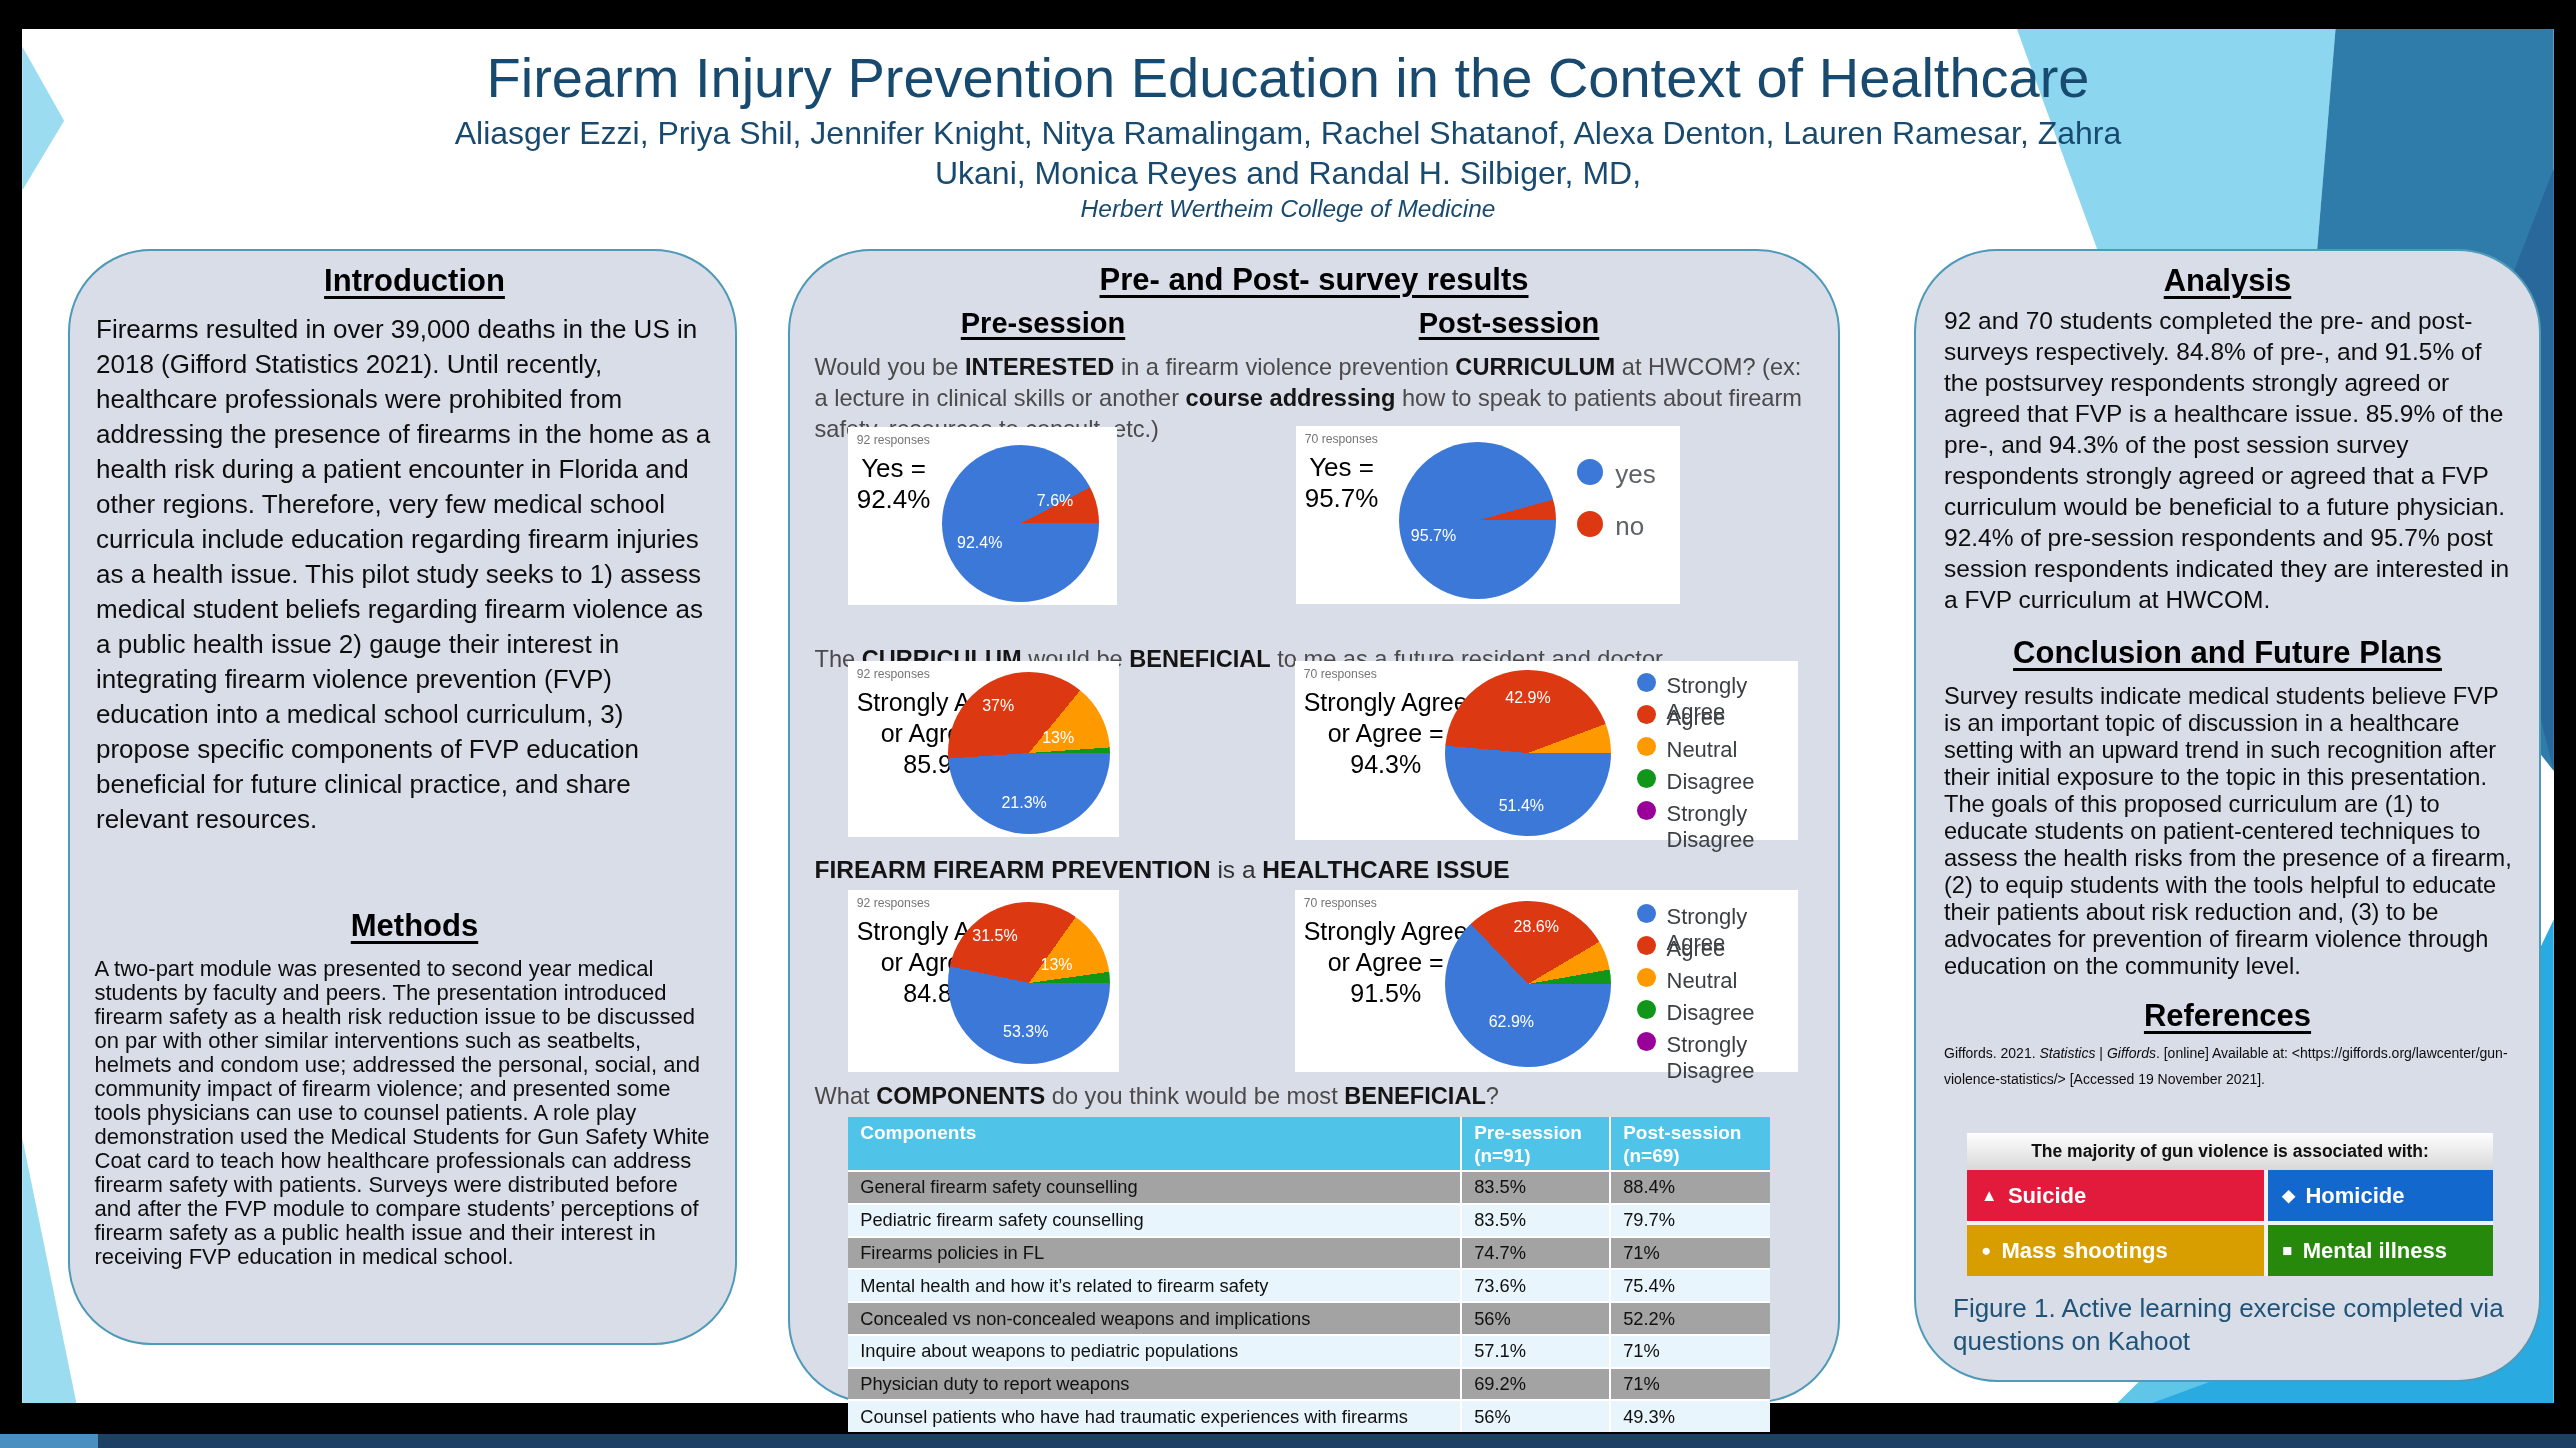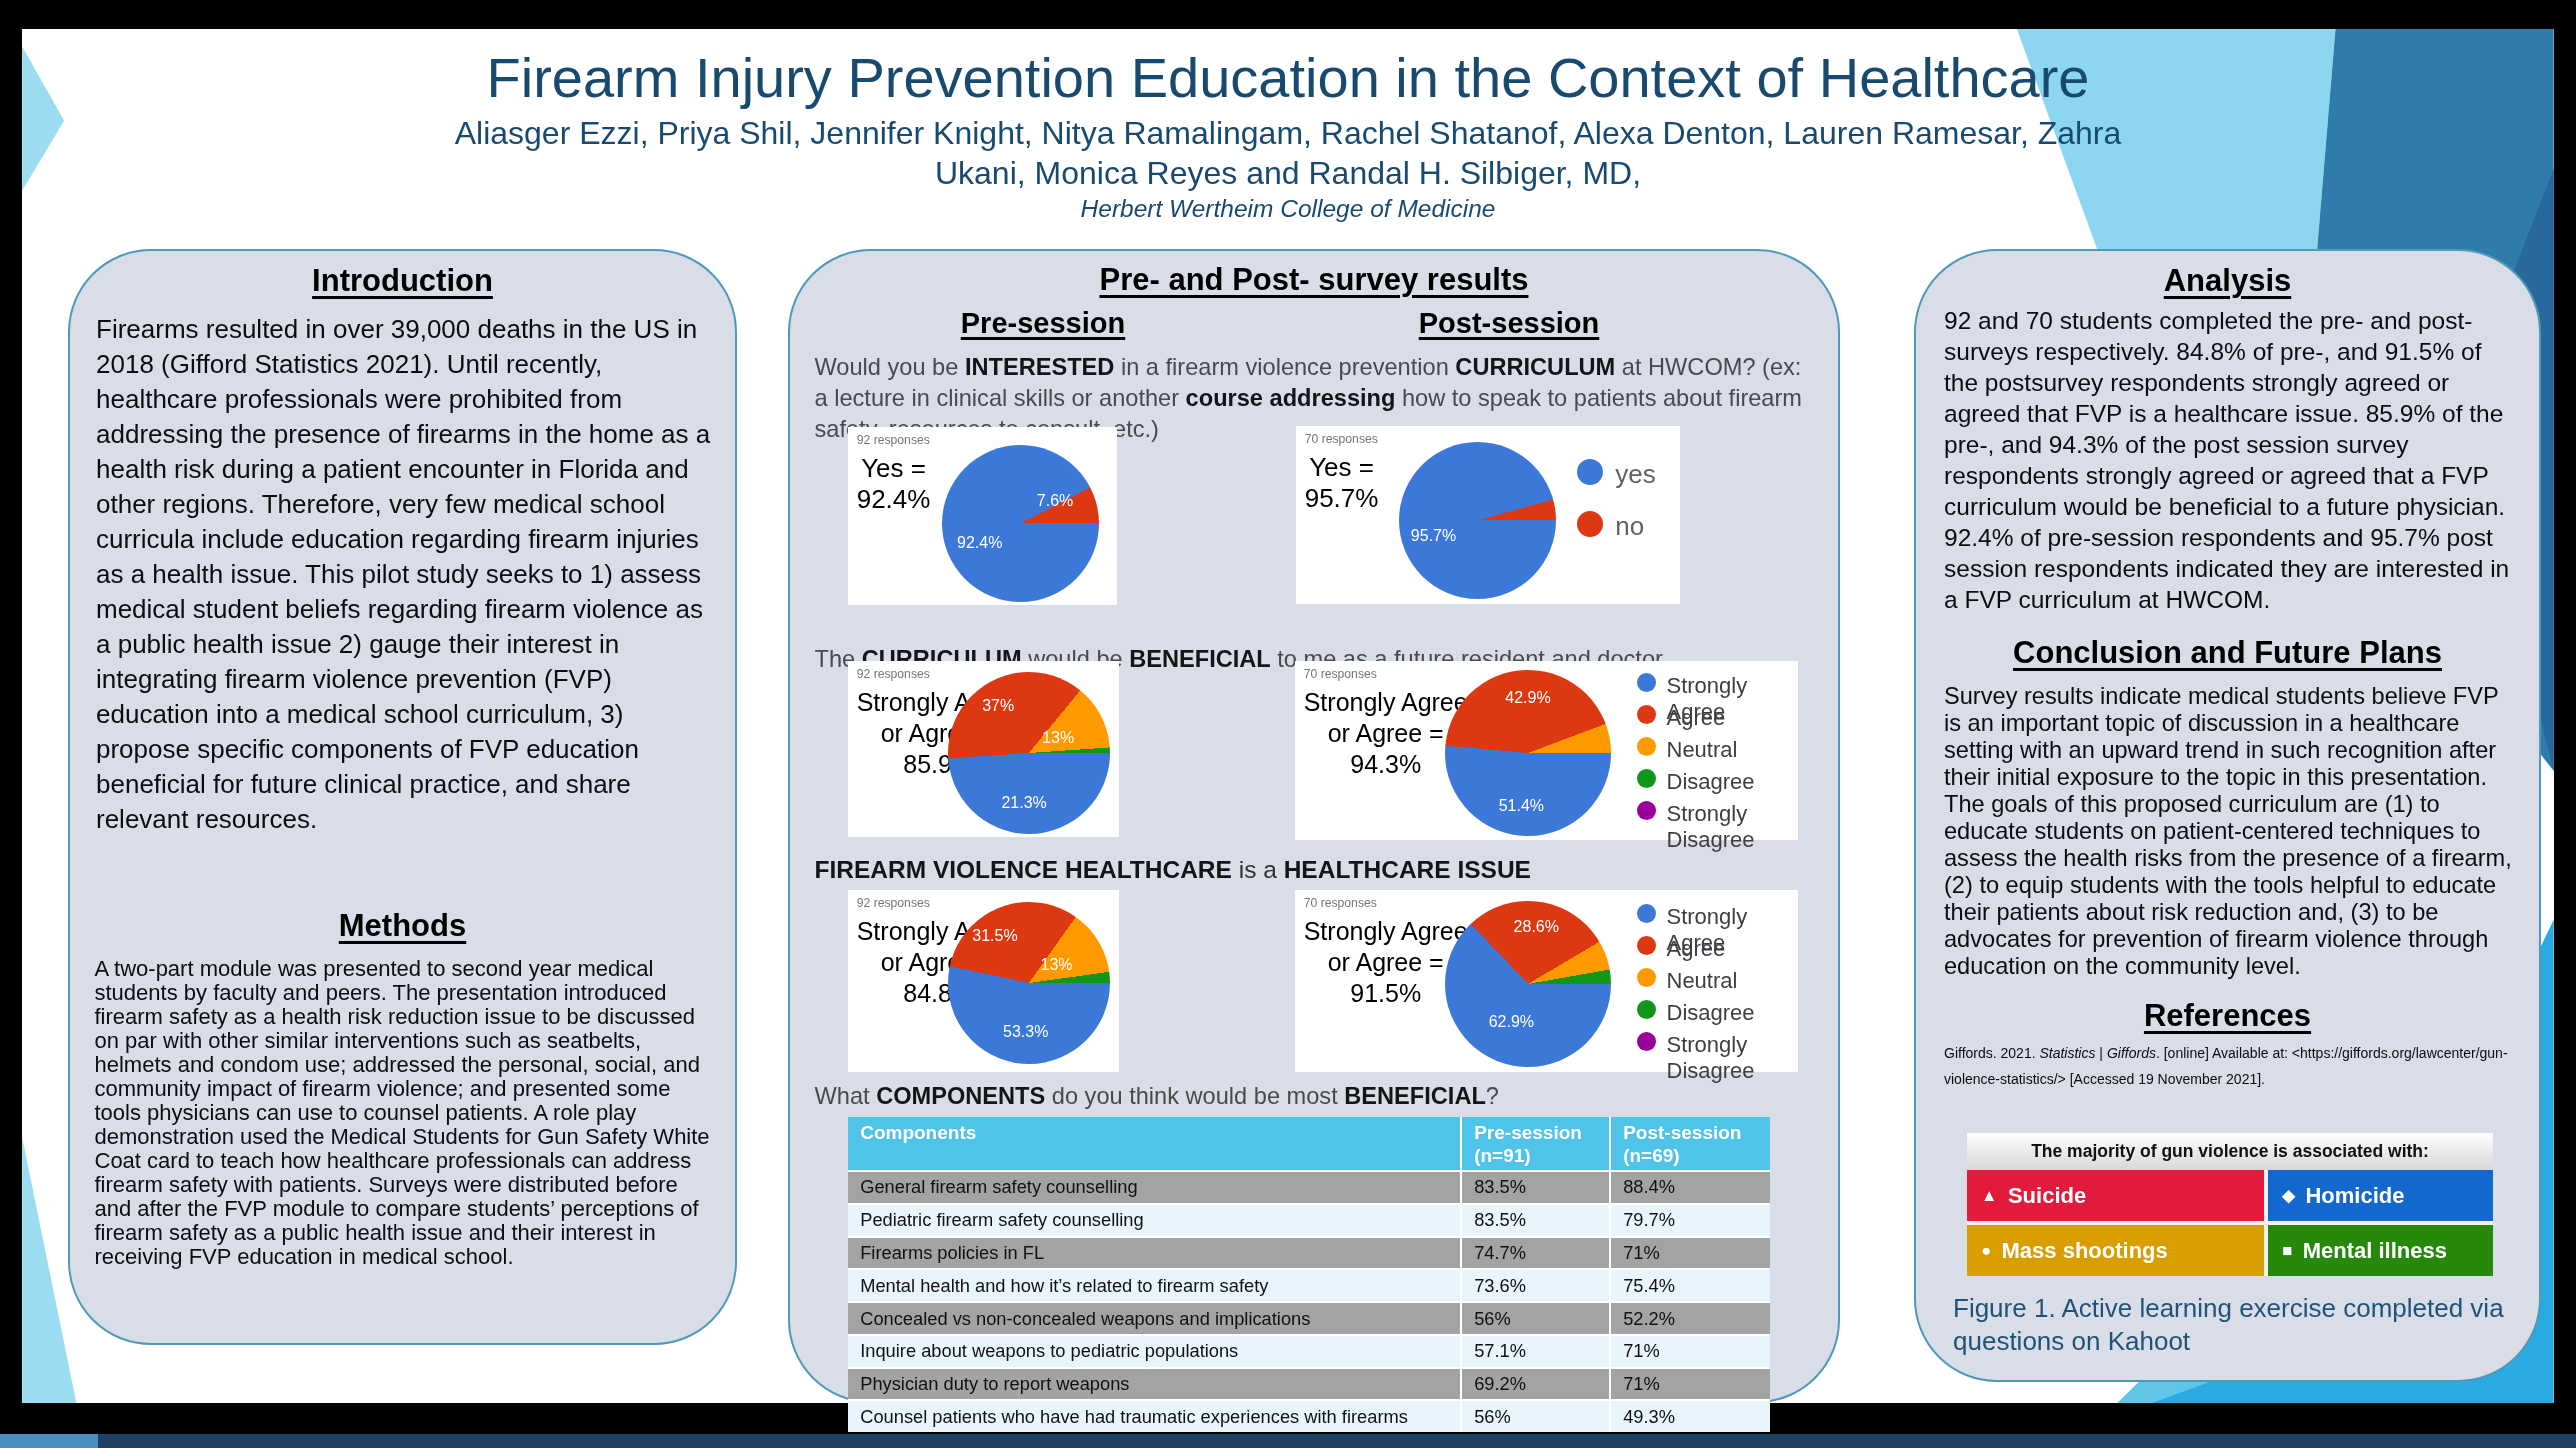--- a/index.html
+++ b/index.html
@@ -12,21 +12,21 @@
 
   .page-title { position:absolute; left:0; top:15.7px; width:100%; text-align:center;
                 font-size:56px; color:#184a70; z-index:2; }
   .authors { position:absolute; left:0; top:84px; width:100%; text-align:center;
              font-size:32px; line-height:40px; color:#184a70; white-space:pre-line; z-index:2; }
   .affiliation { position:absolute; left:0; top:166px; width:100%; text-align:center;
                  font-size:24.5px; font-style:italic; color:#184a70; z-index:2; }
 
   .panel { position:absolute; top:220px; background:#d9dde8; border:2.6px solid #4e9ab8;
            border-radius:83px; z-index:1; }
-  #panel-left  { left:46px;  width:669px;  height:1096px; }
+  #panel-left  { left:46px;  width:669px;  height:1096px;padding-left:12px; }
   #panel-mid   { left:766px; width:1052px; height:1154px; }
   #panel-right { left:1892px; width:627px; height:1133px; }
 
   .h-sec { position:absolute; width:100%; text-align:center; font-size:31px; font-weight:700; color:#000;
            text-decoration:underline; text-decoration-thickness:2.6px; text-underline-offset:5.2px; }
   .h-sub { position:absolute; text-align:center; font-size:29px; font-weight:700; color:#000;
            text-decoration:underline; text-decoration-thickness:2.6px; text-underline-offset:4.4px; }
   .body-txt { position:absolute; color:#0d0d0d; }
 
   .q-txt { position:absolute; font-size:23.6px; line-height:31px; color:#4a4a4a; }
@@ -167,21 +167,21 @@
             <span class="leg-dot" style="background-color: rgb(16, 150, 24);"></span>
             <span>Disagree</span>
           </div>
         <div class="leg-item">
             <span class="leg-dot" style="background-color: rgb(153, 0, 153);"></span>
             <span>Strongly Disagree</span>
           </div>
       </div>
     </div>
 
-    <div class="q-txt" style="left:24.5px; top:603px; width:1004px; font-size:24.5px; color:#333;"><span class="seg-b">FIREARM VIOLENCE HEALTHCARE</span><span> is a </span><span class="seg-b">HEALTHCARE ISSUE</span></div>
+    <div class="q-txt" style="left:24.5px; top:603px; width:1004px; font-size:24.5px; color:#333;"><span class="seg-b">FIREARM FIREARM PREVENTION</span><span> is a </span><span class="seg-b">HEALTHCARE ISSUE</span></div>
 
     <div class="card" style="left:58px; top:639px; width:271px; height:182px;">
       <span class="resp-note">92 responses</span>
       <div class="callout">Strongly Agree
 or  Agree =
 84.8%</div>
       <div class="pie" style="left: 100px; top: 12.2px; width: 162px; height: 162px; background: conic-gradient(from 90deg, rgb(59, 120, 216) 0deg, rgb(59, 120, 216) 191.88deg, rgb(220, 57, 18) 191.88deg, rgb(220, 57, 18) 305.28deg, rgb(255, 153, 0) 305.28deg, rgb(255, 153, 0) 352.08deg, rgb(16, 150, 24) 352.08deg, rgb(16, 150, 24) 360deg);">
         <span class="pielab" style="left:48%; top:80%;">53.3%</span>
         <span class="pielab" style="left:29%; top:21%;">31.5%</span>
         <span class="pielab" style="left:67%; top:39%;">13%</span>

